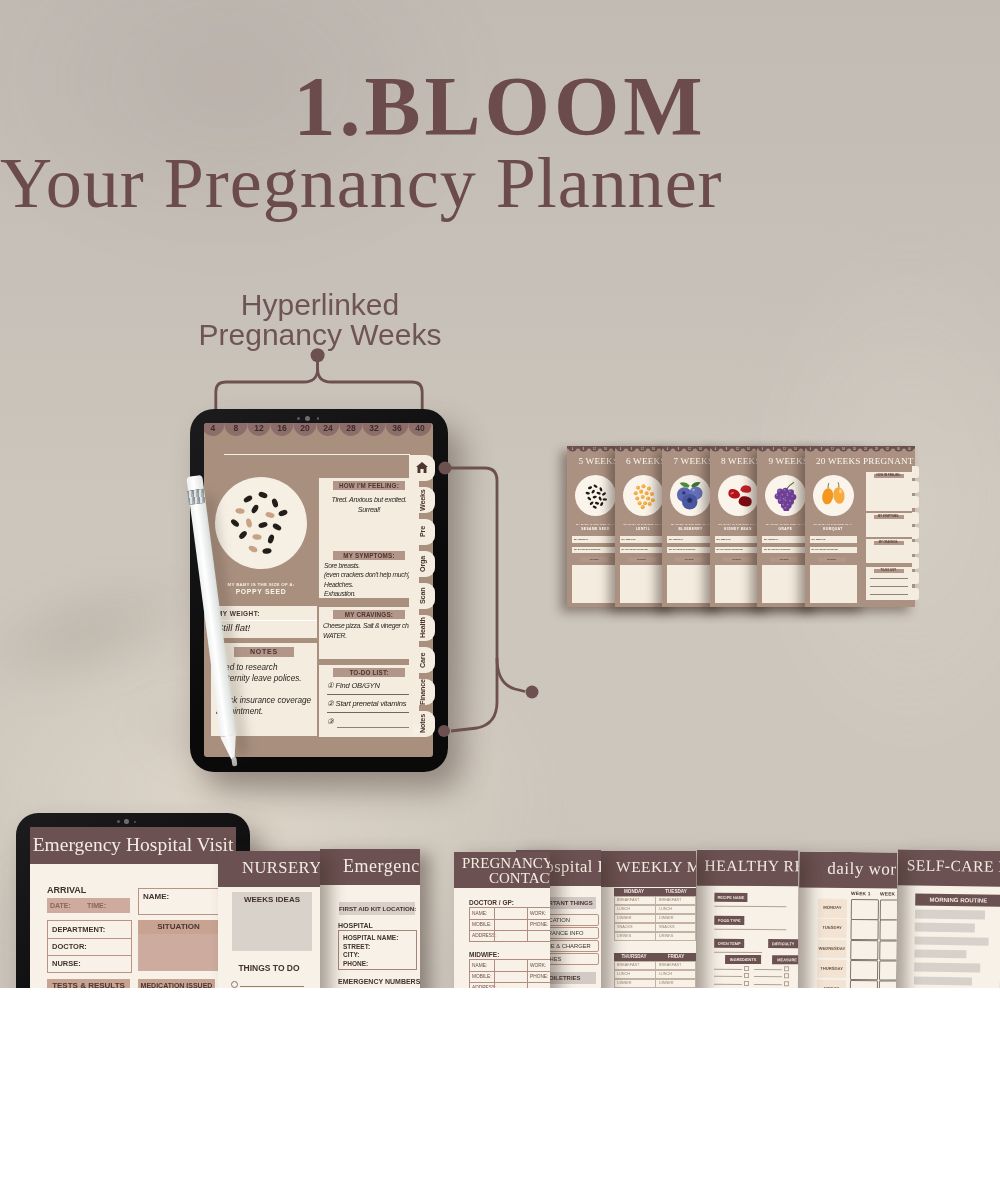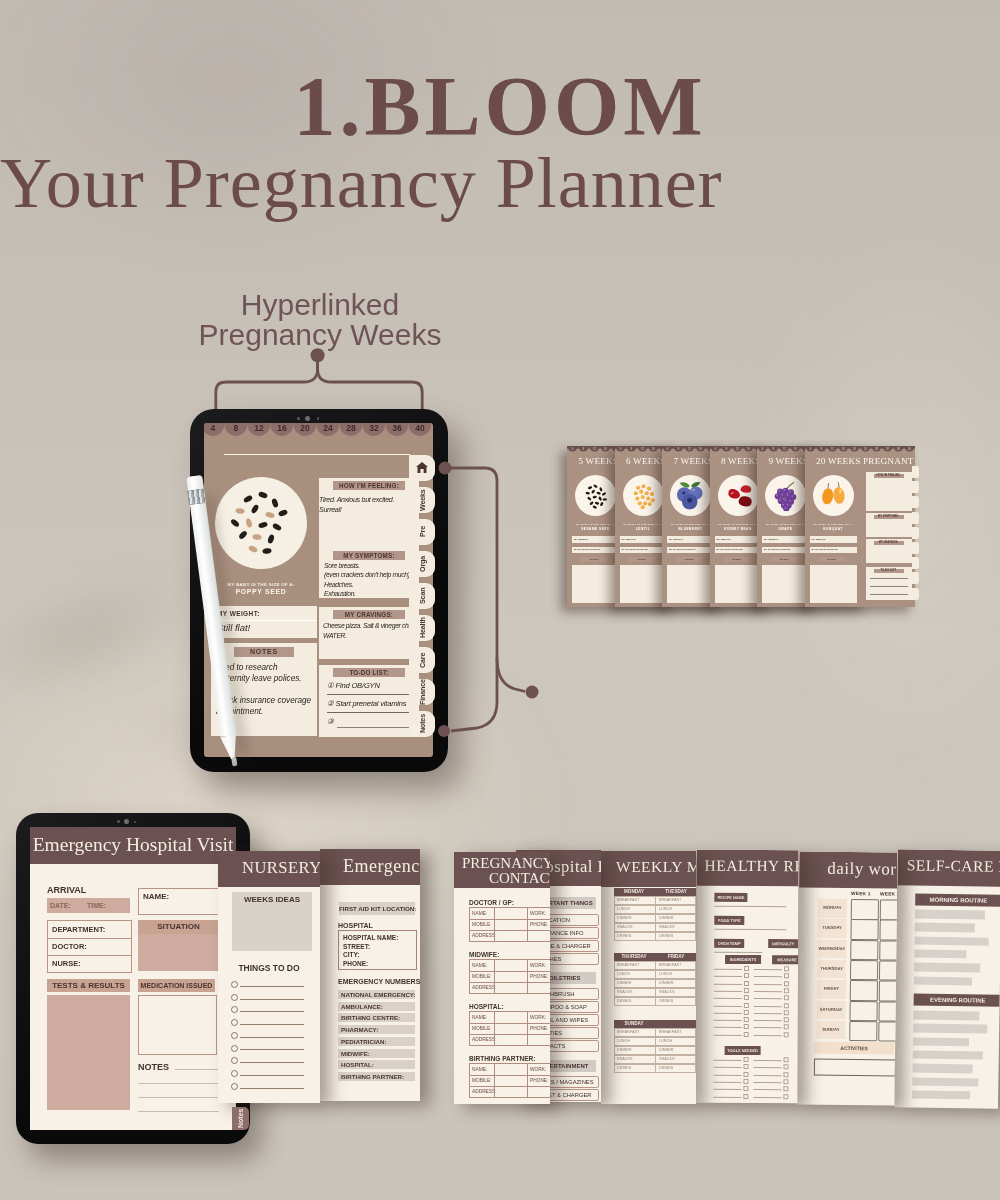--- a/index.html
+++ b/index.html
@@ -1,15 +1,15 @@
 <!DOCTYPE html>
 <html><head><meta charset="utf-8">
 <style>
 html,body{margin:0;padding:0;}
-#page{position:relative;width:1000px;height:1200px;overflow:hidden;
+#page{position:relative;width:1000px;height:988px;overflow:hidden;
   background:linear-gradient(180deg,#c2bbb4 0%,#c7c0b8 28%,#cdc6bc 52%,#cdc6bc 78%,#cac3b9 100%);
   font-family:"Liberation Sans",sans-serif;}
 .abs{position:absolute;}
 .serif{font-family:"Liberation Serif",serif;}
 .hand{font-family:"Liberation Sans",sans-serif;font-style:italic;color:#241e19;}
 .vtx{writing-mode:vertical-rl;transform:rotate(180deg);white-space:nowrap;overflow:visible;}
 </style></head><body>
 <div id="page">
 
 <div class="abs" style="left:-220px;top:520px;width:900px;height:560px;background:radial-gradient(closest-side,rgba(235,226,211,0.55),rgba(235,226,211,0) 75%);filter:blur(18px);"></div>
@@ -102,21 +102,21 @@
   <div class="hand abs" style="left:6px;top:16px;font-size:9.5px;">Still flat!</div>
 </div>
 
 <div class="abs" style="left:7px;top:220px;width:106px;height:93px;background:#f4ecdf;">
   <div class="abs" style="left:23px;top:4px;width:60px;height:10px;background:#b3968a;text-align:center;font-size:7px;font-weight:bold;color:#4a3531;letter-spacing:0.8px;line-height:10px;">NOTES</div>
   <div class="hand abs" style="left:5px;top:19px;font-size:8.2px;line-height:11px;">need to research<br>maternity leave polices.<br><br>check insurance coverage<br>appointment.</div>
 </div>
 
 <div class="abs" style="left:115px;top:55px;width:100px;height:72px;background:#f4ecdf;">
         <div class="abs" style="left:14px;top:3px;width:72px;height:9px;background:#b3968a;text-align:center;font-size:6.3px;font-weight:bold;color:#4a3531;letter-spacing:0.2px;white-space:nowrap;line-height:9px;">HOW I'M FEELING:</div>
-        <div class="hand abs" style="left:0;top:17px;width:100px;font-size:7.1px;line-height:10px;letter-spacing:-0.3px;">Tired. Anxious but excited.<br>Surreal!</div>
+        <div class="hand abs" style="left:0;top:17px;width:100px;text-align:center;font-size:7.1px;line-height:10px;letter-spacing:-0.3px;">Tired. Anxious but excited.<br>Surreal!</div>
       </div>
 
 <div class="abs" style="left:115px;top:125px;width:100px;height:50px;background:#f4ecdf;">
         <div class="abs" style="left:14px;top:3px;width:72px;height:9px;background:#b3968a;text-align:center;font-size:6.3px;font-weight:bold;color:#4a3531;letter-spacing:0.2px;white-space:nowrap;line-height:9px;">MY SYMPTOMS:</div>
         <div class="hand abs" style="left:5px;top:13px;font-size:6.7px;line-height:9.3px;letter-spacing:-0.3px;">Sore breasts.<br>(even crackers don't help much).<br>Headches.<br>Exhaustion.</div>
       </div>
 
 <div class="abs" style="left:115px;top:184px;width:100px;height:52px;background:#f4ecdf;">
         <div class="abs" style="left:14px;top:3px;width:72px;height:9px;background:#b3968a;text-align:center;font-size:6.3px;font-weight:bold;color:#4a3531;letter-spacing:0.2px;white-space:nowrap;line-height:9px;">MY CRAVINGS:</div>
         <div class="hand abs" style="left:4px;top:14px;font-size:6.8px;line-height:9.8px;letter-spacing:-0.35px;">Cheese pizza. Salt &amp; vineger chips.<br>WATER.</div>

